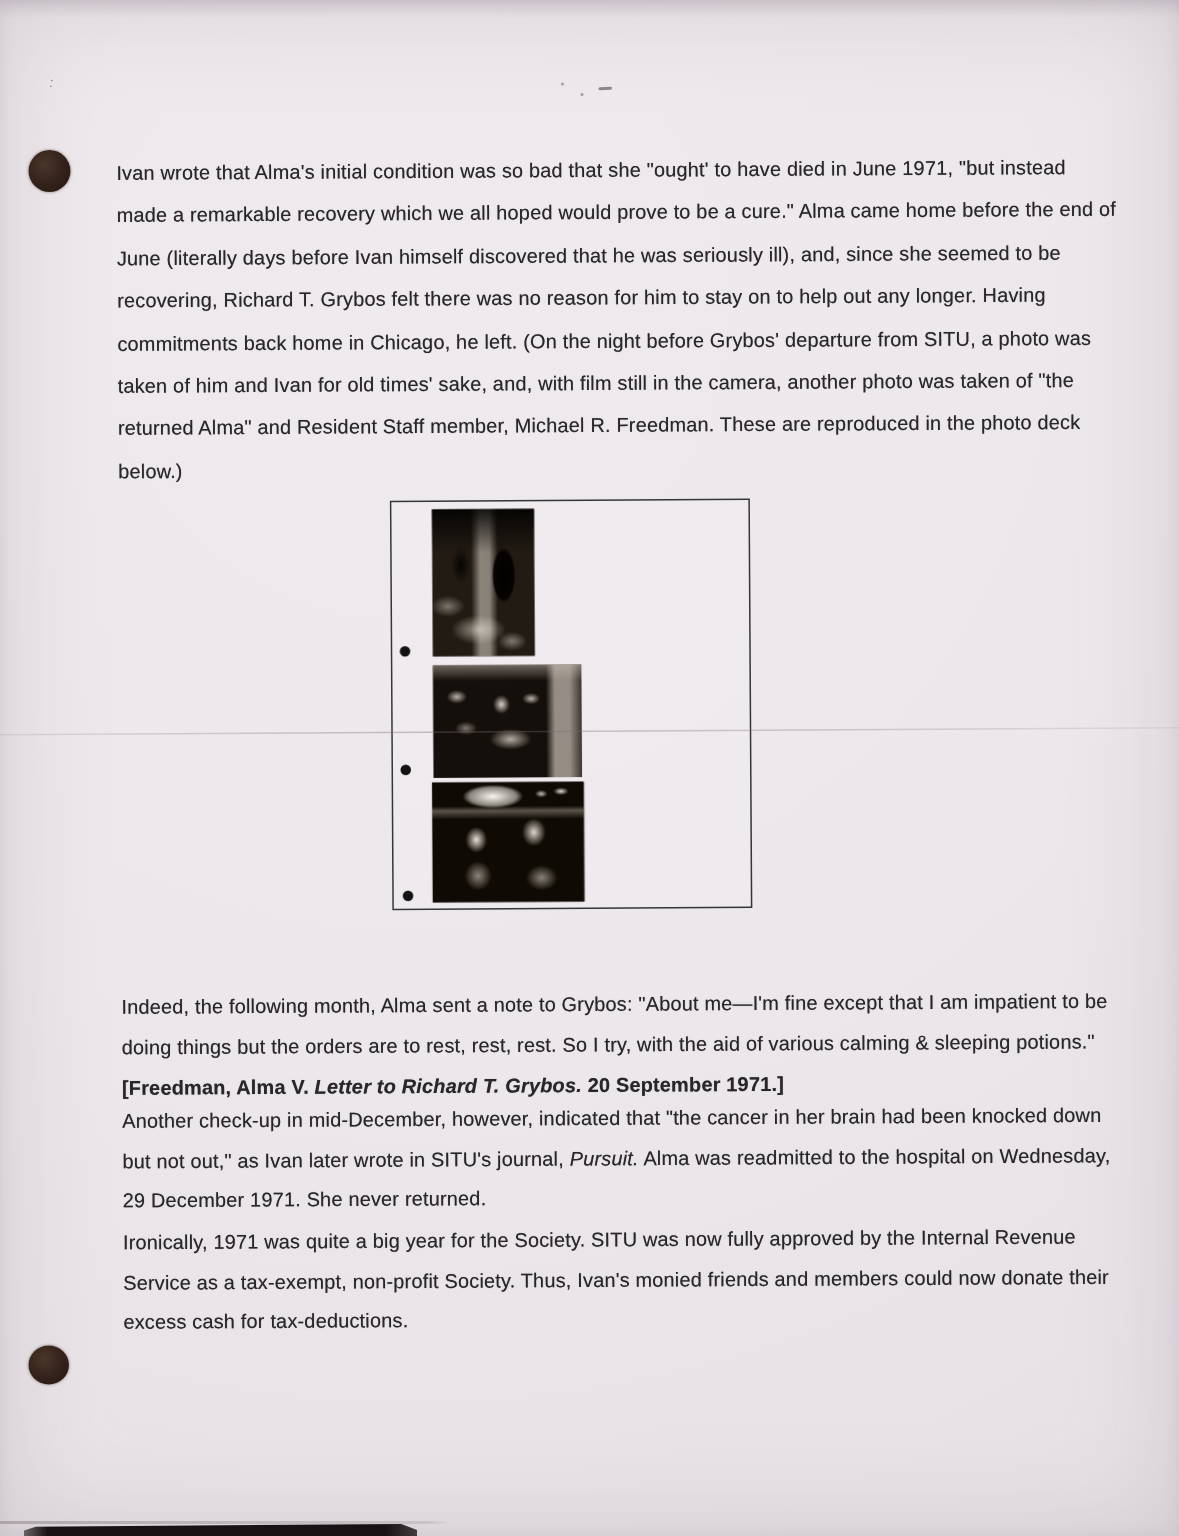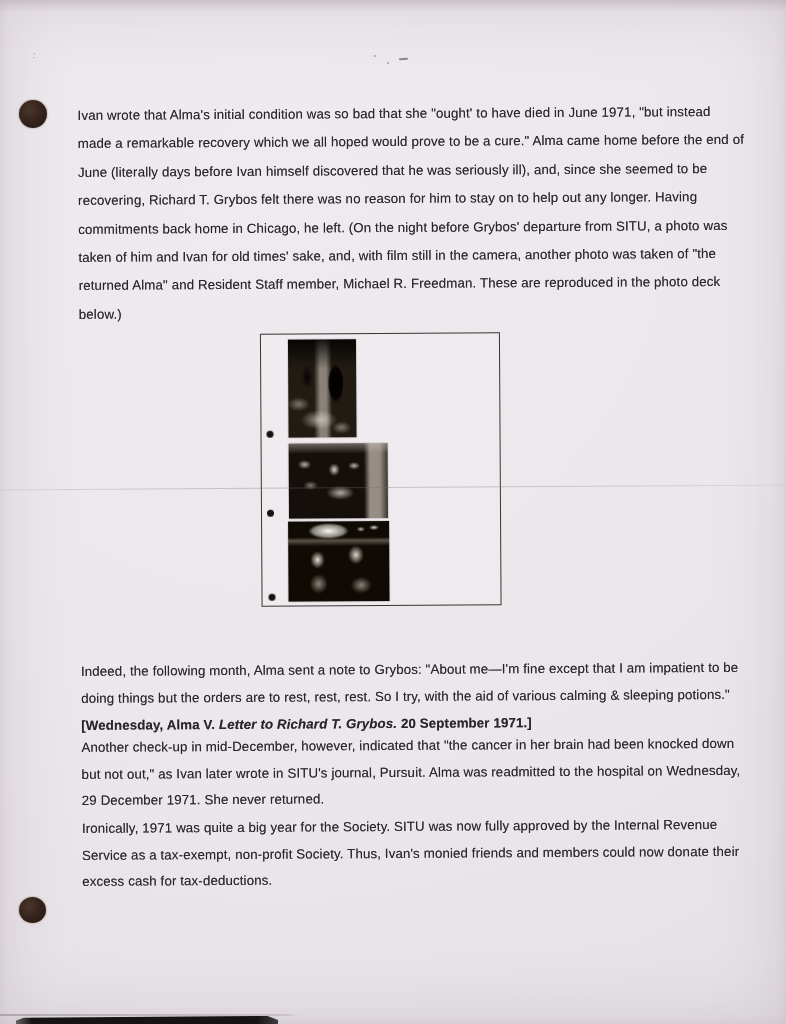--- a/index.html
+++ b/index.html
@@ -17,21 +17,21 @@
   .rot{position:absolute;inset:0;transform:rotate(-0.35deg);transform-origin:50% 50%;}
   .para{position:absolute;left:80px;width:648px;color:#29262a;font-size:13.3px;letter-spacing:0.12px;
         text-shadow:0 0 0.5px rgba(46,42,46,0.55);}
   .p1{top:100px;line-height:28.4px;}
   .p2{top:656px;line-height:27.2px;}
   .p3{top:733px;line-height:26.6px;}
   .p4{top:814px;line-height:26.6px;}
   .tline{white-space:nowrap;}
   .b{font-weight:bold;}
   .bi{font-weight:bold;font-style:italic;}
-  .i{}
+  .i{font-style:italic;}
   .punch{position:absolute;border-radius:50%;
     background:radial-gradient(circle at 38% 35%, #4a362a 0%, #32211a 55%, #241711 100%);
     box-shadow:0 0 2px rgba(60,45,35,0.6);filter:blur(0.3px);}
   .punch.top{left:19px;top:100px;width:28px;height:28px;}
   .punch.bottom{left:19px;top:897px;width:27px;height:26px;}
   .frame{position:absolute;left:261px;top:333px;width:238px;height:271px;
     border:1.6px solid rgba(28,28,28,0.88);background:rgba(255,255,255,0.12);}
   .photo{position:absolute;filter:blur(0.35px) contrast(1.05);box-shadow:0 0 1px rgba(20,20,20,0.6);}
   .photo1{left:289px;top:339px;width:68px;height:98px;
     background:
@@ -115,21 +115,21 @@
     <div class="album-dot dot2"></div>
     <div class="album-dot dot3"></div>
 
     <div class="crease"></div>
 
     <div class="para p2">
       <div>
           <div class="tline">Indeed, the following month, Alma sent a note to Grybos: "About me—I'm fine except that I am impatient to be</div>
           <div class="tline">doing things but the orders are to rest, rest, rest. So I try, with the aid of various calming &amp; sleeping potions."</div>
         </div>
-      <div class="tline"><span class="b">[Wednesday, Alma V. </span><span class="bi">Letter to Richard T. Grybos.</span><span class="b"> 20 September 1971.]</span></div>
+      <div class="tline"><span class="b">[Freedman, Alma V. </span><span class="bi">Letter to Richard T. Grybos.</span><span class="b"> 20 September 1971.]</span></div>
     </div>
 
     <div class="para p3">
       <div class="tline">Another check-up in mid-December, however, indicated that "the cancer in her brain had been knocked down</div>
       <div class="tline"><span>but not out," as Ivan later wrote in SITU's journal, </span><span class="i">Pursuit.</span><span> Alma was readmitted to the hospital on Wednesday,</span></div>
       <div class="tline">29 December 1971. She never returned.</div>
     </div>
 
     <div class="para p4">
         <div class="tline">Ironically, 1971 was quite a big year for the Society. SITU was now fully approved by the Internal Revenue</div>

